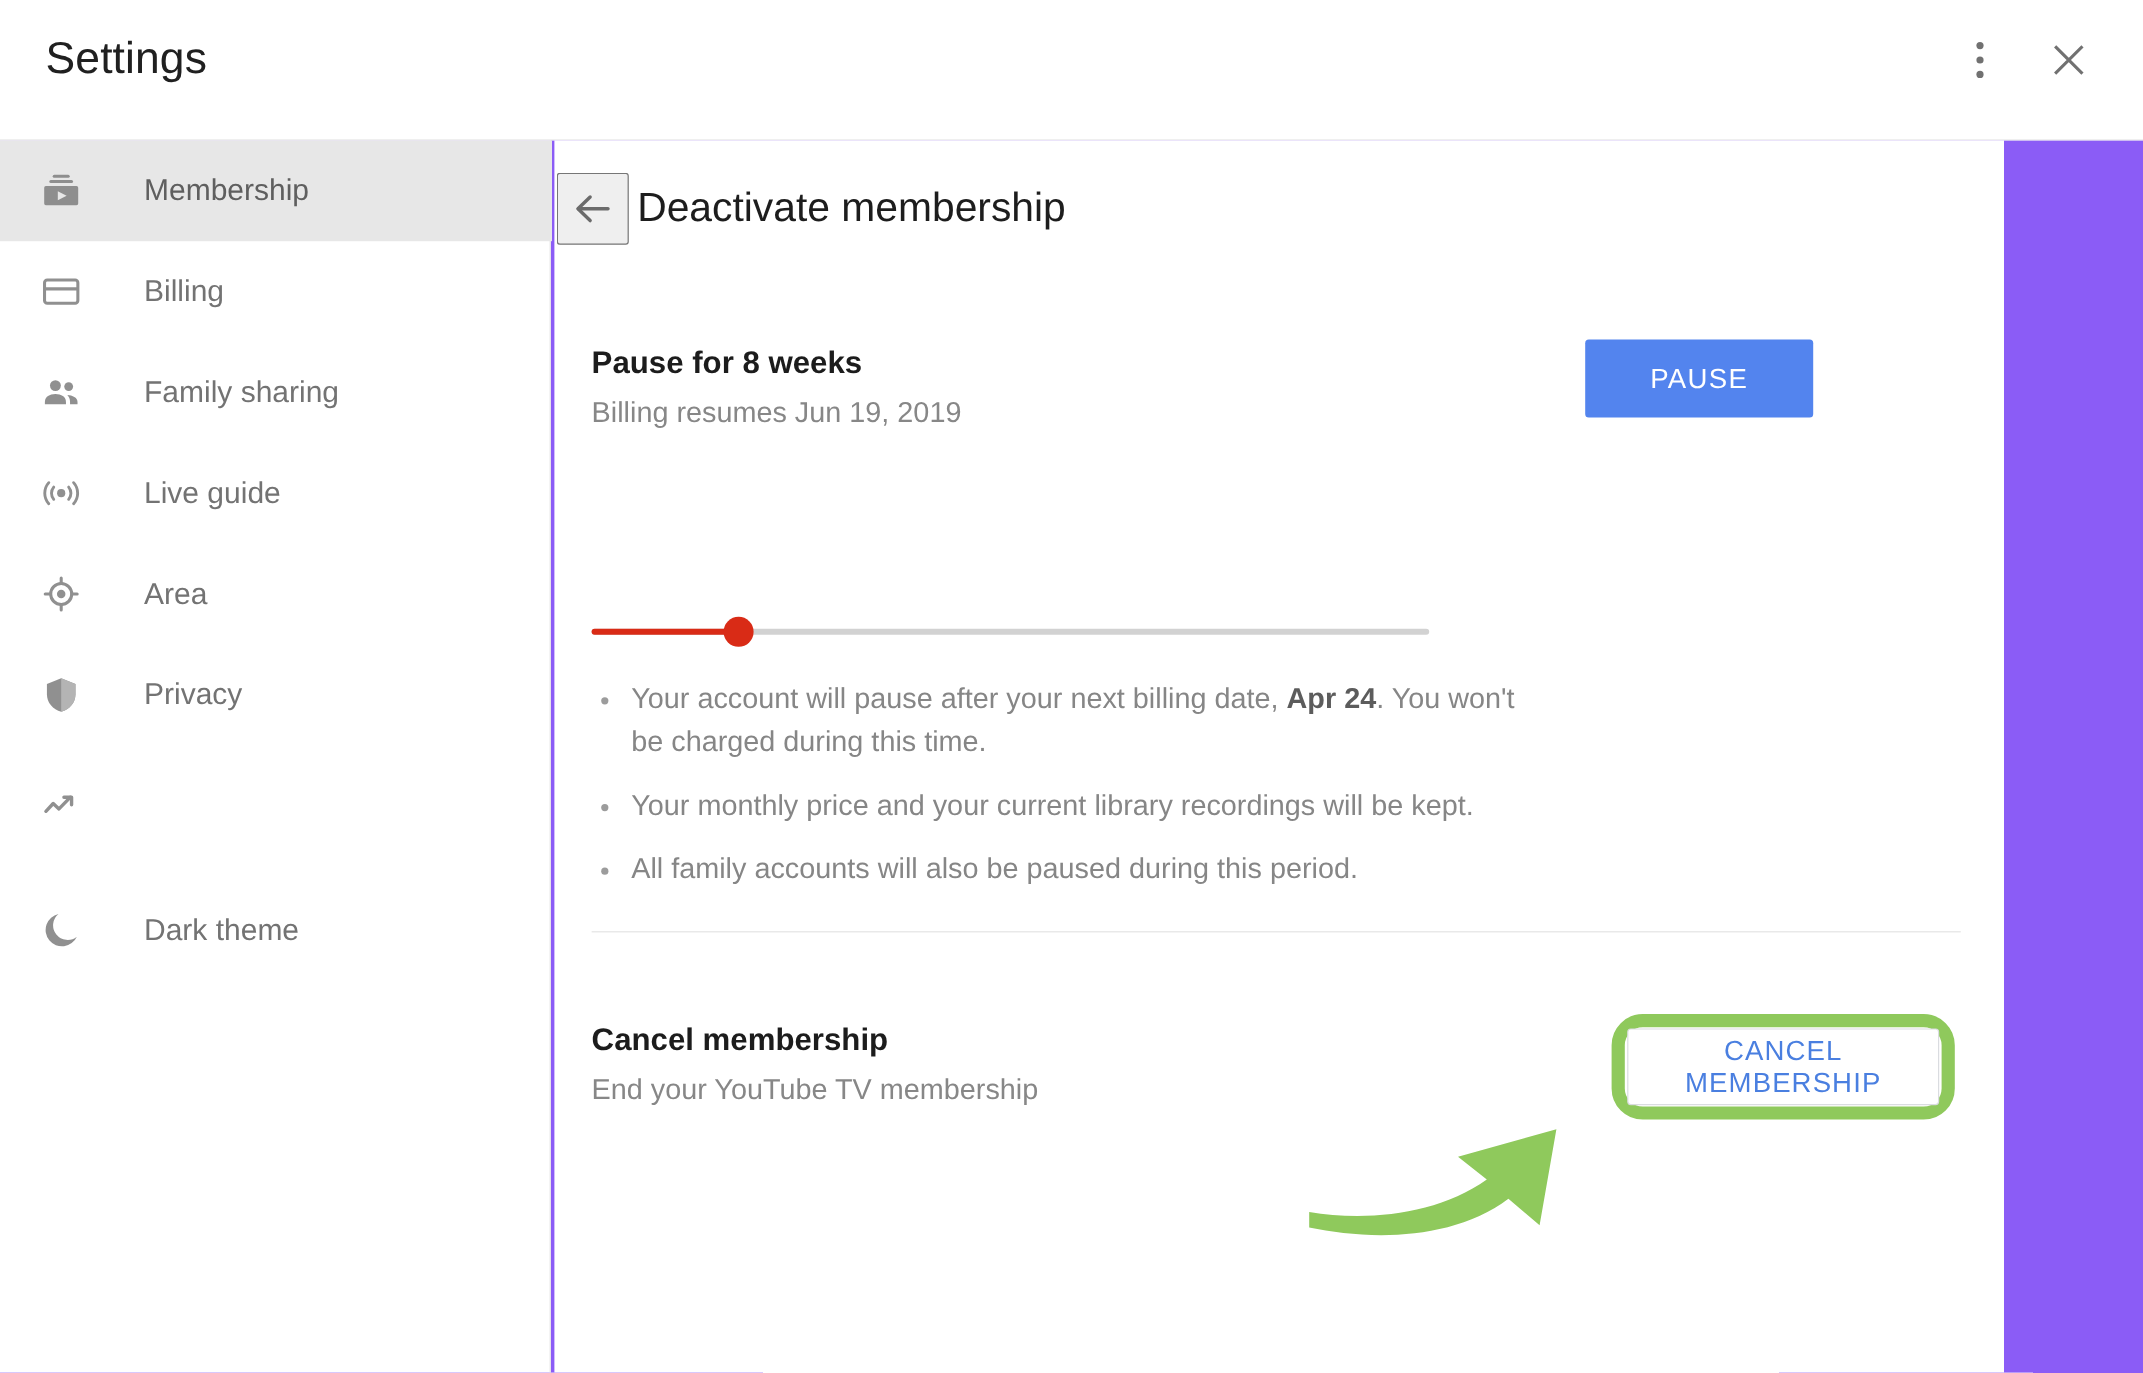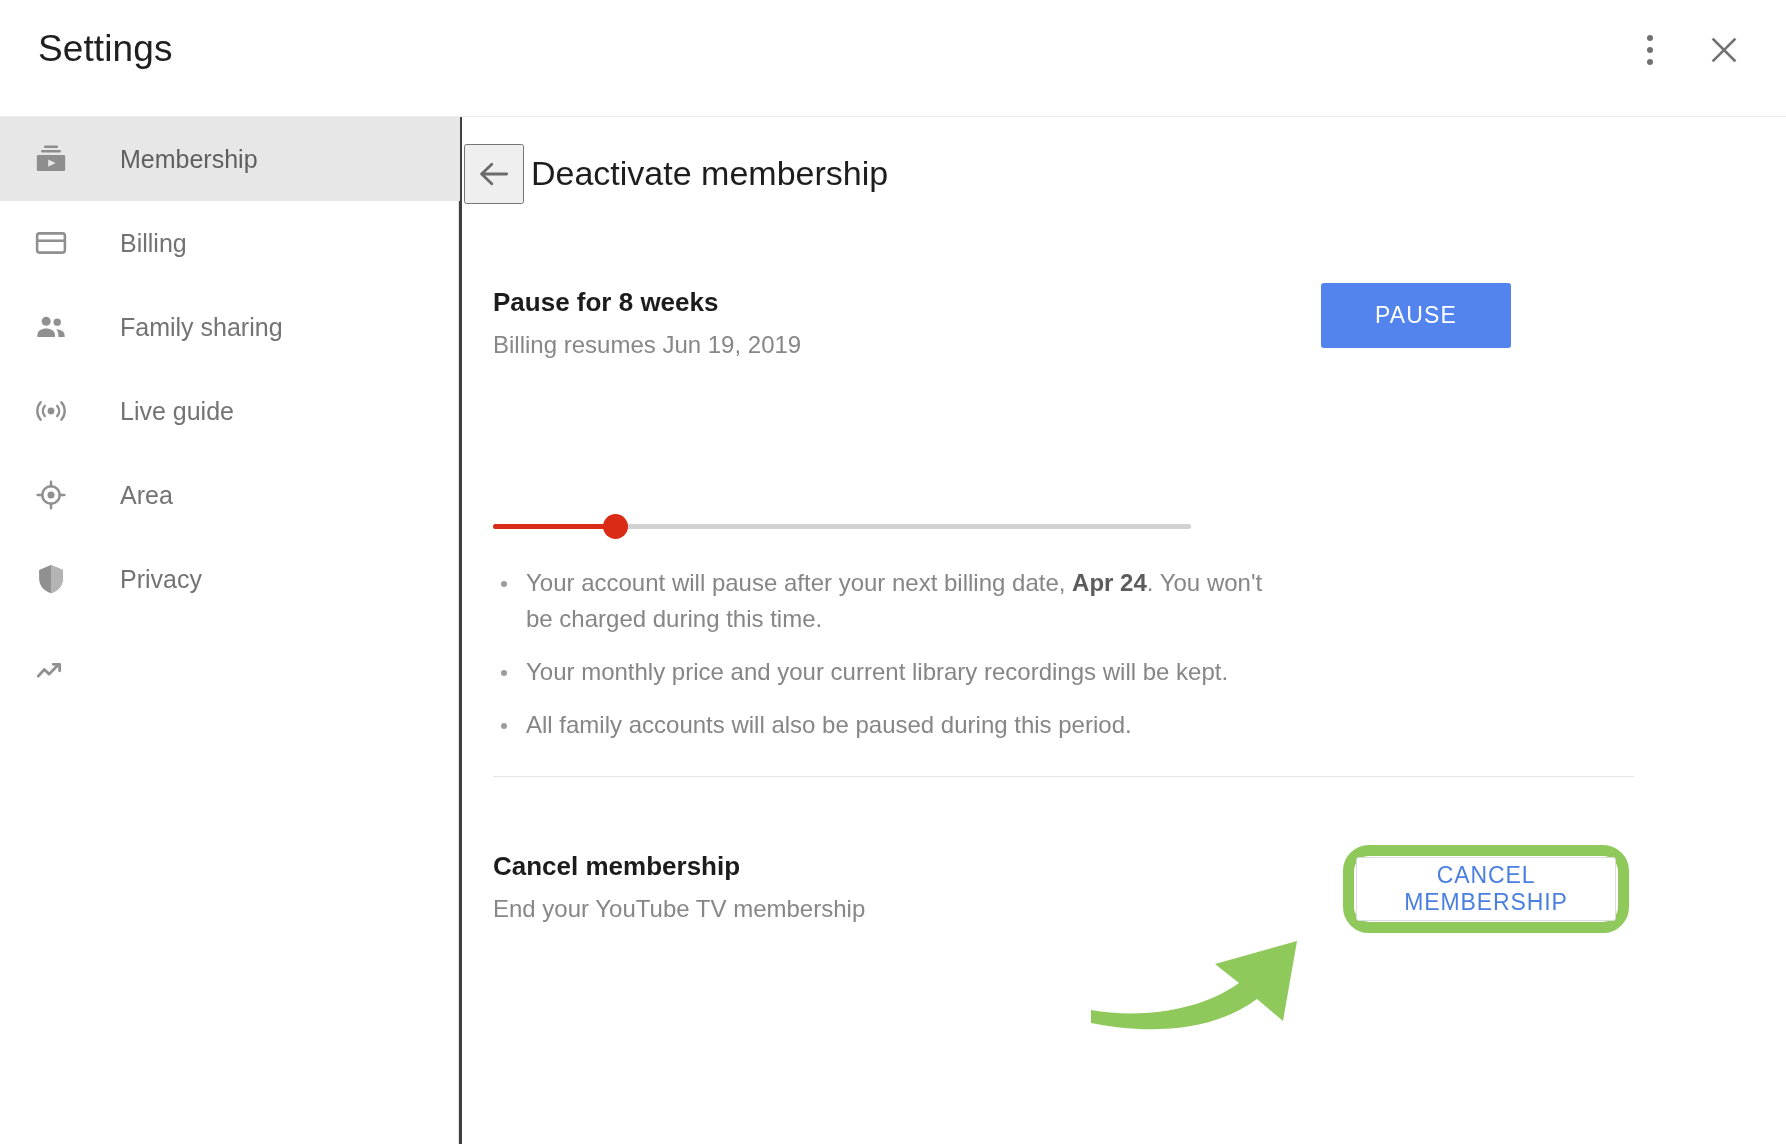--- a/index.html
+++ b/index.html
@@ -9,21 +9,21 @@
     background: #ffffff;
   }
   body {
     font-family: "Liberation Sans", "DejaVu Sans", sans-serif;
     -webkit-font-smoothing: antialiased;
   }
   #app {
     position: relative;
     width: 1786px;
     height: 1144px;
-    background: #404040;
+    background: #8b5cf6;
     overflow: hidden;
   }
 
   
   .topbar {
     position: absolute;
     left: 0; top: 0;
     width: 1786px;
     height: 117px;
     background: #ffffff;
@@ -122,21 +122,21 @@
     color: #5f5f5f;
     font-weight: 500;
   }
   .nav-item.selected .nav-icon { color: #8e8e8e; }
 
   
   .main {
     position: absolute;
     left: 462px;
     top: 117px;
-    width: 1324px;
+    width: 1208px;
     height: 1027px;
     background: #ffffff;
   }
   .page-header {
     position: absolute;
     left: 0;
     top: 27px;
     height: 60px;
     display: flex;
     align-items: center;
@@ -432,20 +432,28 @@
 
     <div class="nav-item" style="top:504px; height:100px;">
       <span class="nav-icon">
         <svg width="34" height="34" viewBox="0 0 24 24" aria-hidden="true" fill="none" stroke="currentColor" stroke-width="2" stroke-linecap="round" stroke-linejoin="round">
           <path d="M3 15.6l4.3-4.6 3.4 3.2 6.6-6.8"></path>
           <path d="M13.6 7.3h4.5v4.5"></path>
         </svg>
       </span>
     </div>
 
+    <div class="nav-item" style="top:616px;">
+      <span class="nav-icon">
+        <svg width="34" height="34" viewBox="0 0 24 24" aria-hidden="true" fill="currentColor">
+          <path d="M10.4 2.6a9.6 9.6 0 1 0 10.8 13.3A8 8 0 0 1 10.4 2.6z"></path>
+        </svg>
+      </span>
+      <span class="nav-label">Dark theme</span>
+    </div>
 
   </nav>
 
   <section class="main">
 
     <div class="page-header">
       <button class="back-btn" aria-label="Back">
         <svg width="38" height="38" viewBox="0 0 24 24" aria-hidden="true" fill="none" stroke="#6b6b6b" stroke-width="1.8" stroke-linecap="round" stroke-linejoin="round">
           <path d="M20 12H4.4"></path>
           <path d="M10.6 5.8L4.2 12l6.4 6.2"></path>

